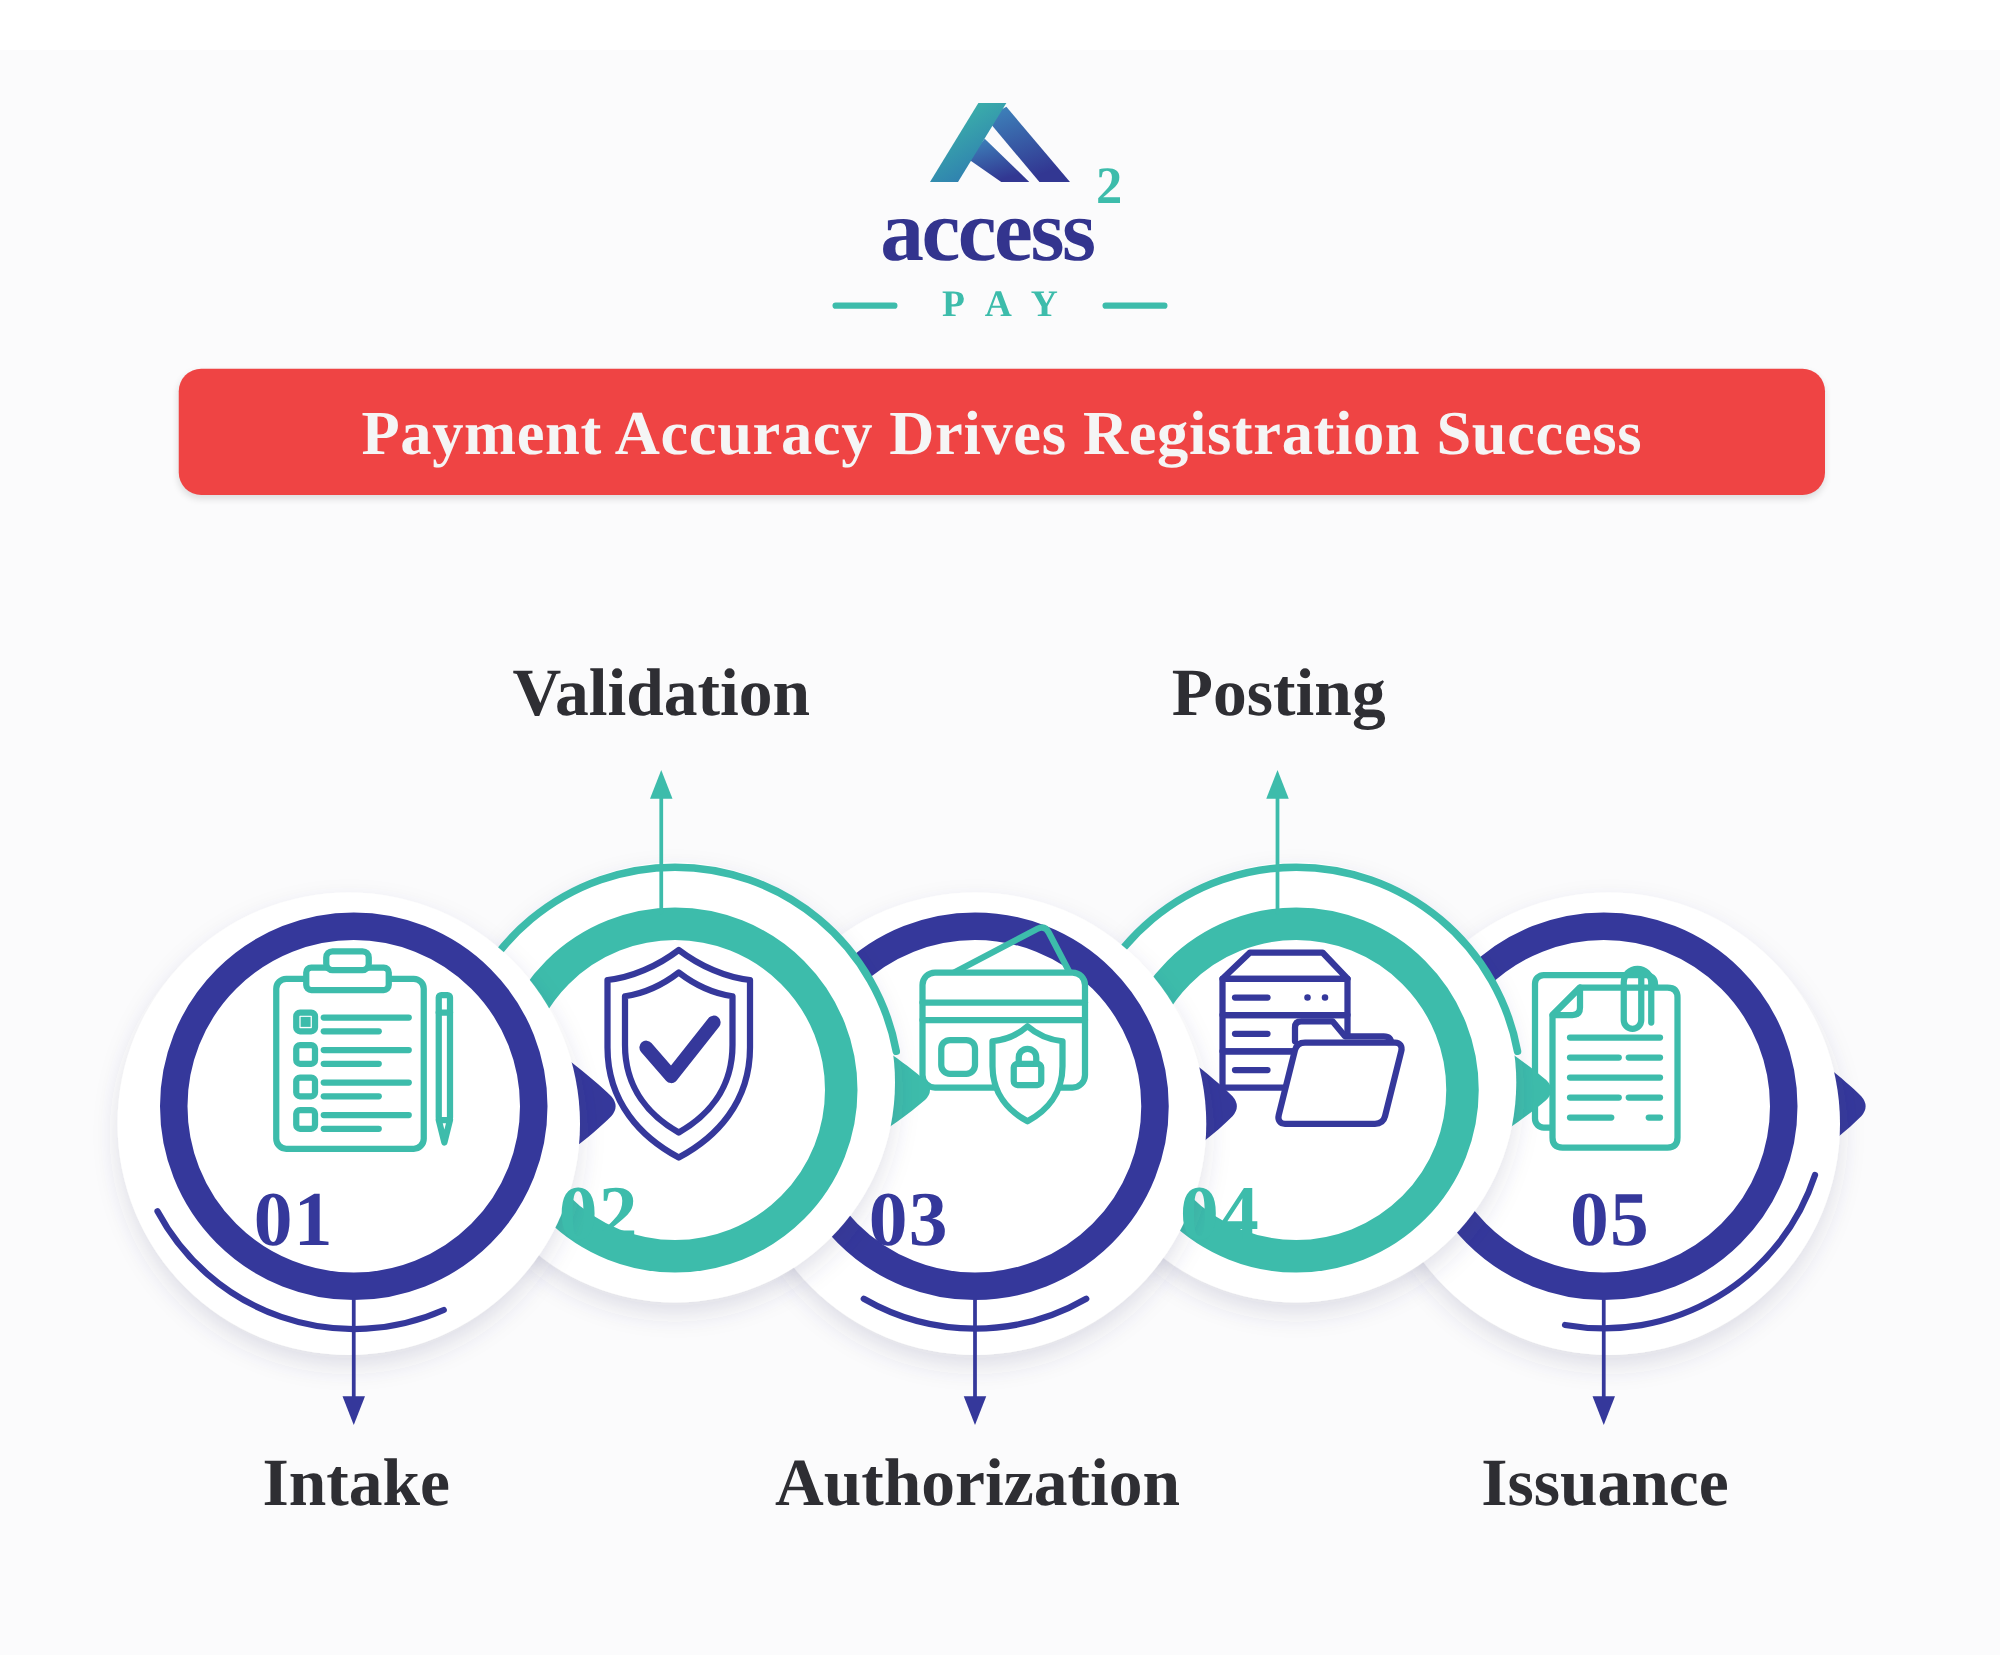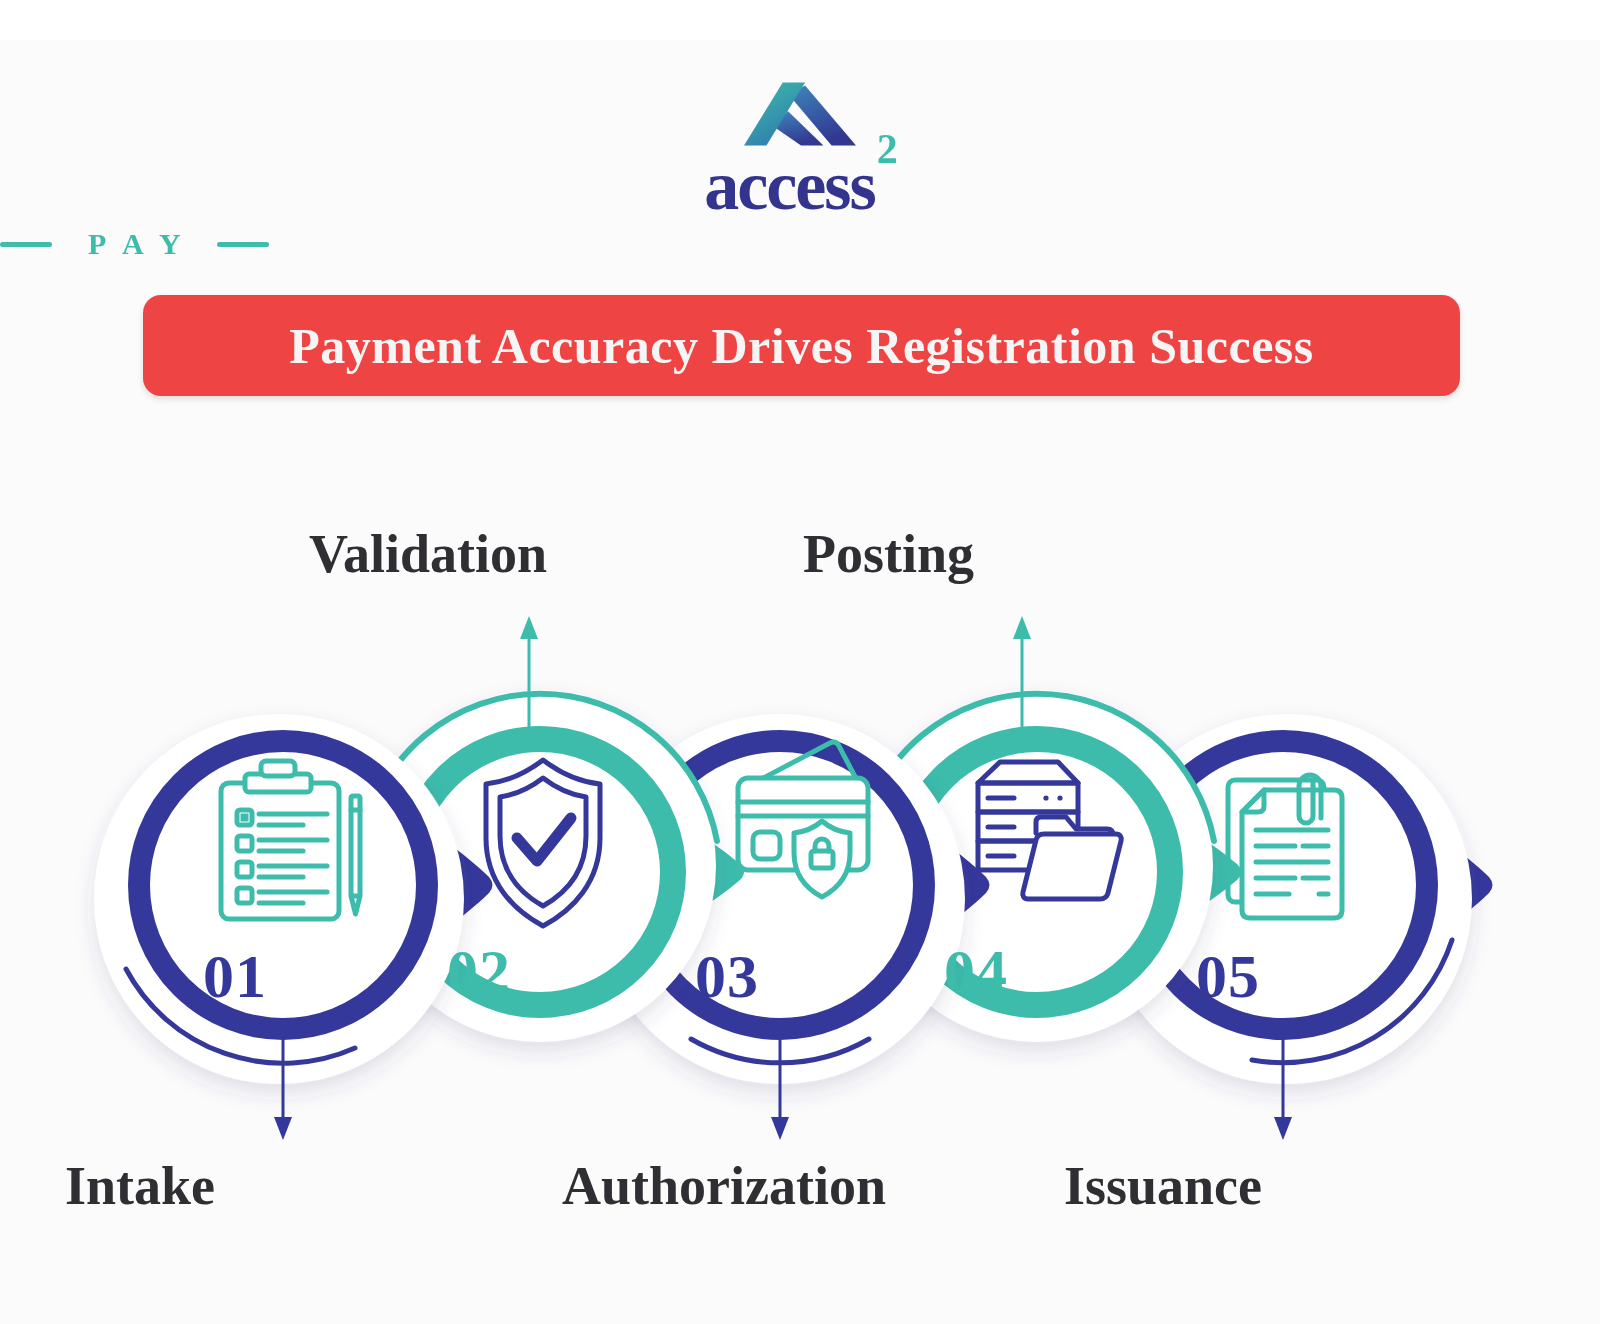--- a/index.html
+++ b/index.html
@@ -7,41 +7,41 @@
     position:relative; width:1600px; height:1324px;
     background:#fbfbfc; overflow:hidden;
     font-family:Liberation Serif, serif;
     margin-top:40px;
   }
   
   .logo { position:absolute; top:42px; left:0; right:0; text-align:center; }
   .logo .mark { display:block; margin:0 auto 4px auto; }
   .brandline { font-size:70px; font-weight:bold; letter-spacing:-2px; color:#33348e; line-height:1; }
   .brandline sup { font-size:42px; color:#3dbcab; letter-spacing:0; position:relative; top:-22px; left:2px; }
-  .payline { margin-top:8px; display:flex; align-items:center; justify-content:flex-start; gap:18px; }
+  .payline { margin-top:8px; display:flex; align-items:center; justify-content:center; gap:18px; }
   .payline .dash { width:52px; height:5px; border-radius:3px; background:#3dbcab; }
   .payline .word { font-size:30px; font-weight:bold; color:#3dbcab; letter-spacing:18px; padding-left:18px; line-height:1; }
   
   .banner {
     position:absolute; left:143px; top:255px; width:1317px; height:101px;
     background:#ef4444; border-radius:18px;
     display:flex; align-items:center; justify-content:center;
     box-shadow:0 3px 6px rgba(0,0,0,.12);
   }
   .banner h1 { margin:0; font-size:50px; font-weight:bold; color:#f5f5f5; letter-spacing:.5px; }
   
   .diagram { position:absolute; left:0; top:0; }
   .num {
     position:absolute; top:905px; width:160px; text-align:left;
     font-size:62px; font-weight:bold; letter-spacing:1px; line-height:1;
   }
   .num.blue { color:#35389b; }
   .num.teal { color:#3dbcab; }
   .step-label {
-    position:absolute; width:440px; 
+    position:absolute; width:440px; text-align:center;
     font-size:54px; font-weight:bold; color:#2e2e33; line-height:1.05;
   }
   .step-label.top { top:486px; }
   .step-label.bottom { top:1118px; }
 </style>
 </head>
 <body>
 
 <div class="stage">
 
@@ -195,21 +195,21 @@
       <polygon points="529,576 520,599 538,599" fill="#3dbcab"></polygon>
       <line x1="1022" y1="690" x2="1022" y2="598" stroke="#3dbcab" stroke-width="3"></line>
       <polygon points="1022,576 1013,599 1031,599" fill="#3dbcab"></polygon>
     </g>
   </svg>
 
   <div class="num blue" style="left:203px">01</div>
   <div class="num teal" style="left:447px; top:900px">02</div>
   <div class="num blue" style="left:695px">03</div>
   <div class="num teal" style="left:944px; top:900px">04</div>
-  <div class="num blue" style="left:1196px">05</div>
+  <div class="num blue" style="left:1256px">05</div>
 
   <div class="step-label top" style="left:309px">Validation</div>
   <div class="step-label top" style="left:803px">Posting</div>
   <div class="step-label bottom" style="left:562px">Authorization</div>
   <div class="step-label bottom" style="left:65px">Intake</div>
   <div class="step-label bottom" style="left:1064px">Issuance</div>
 
 </div>
 
 </body></html>

